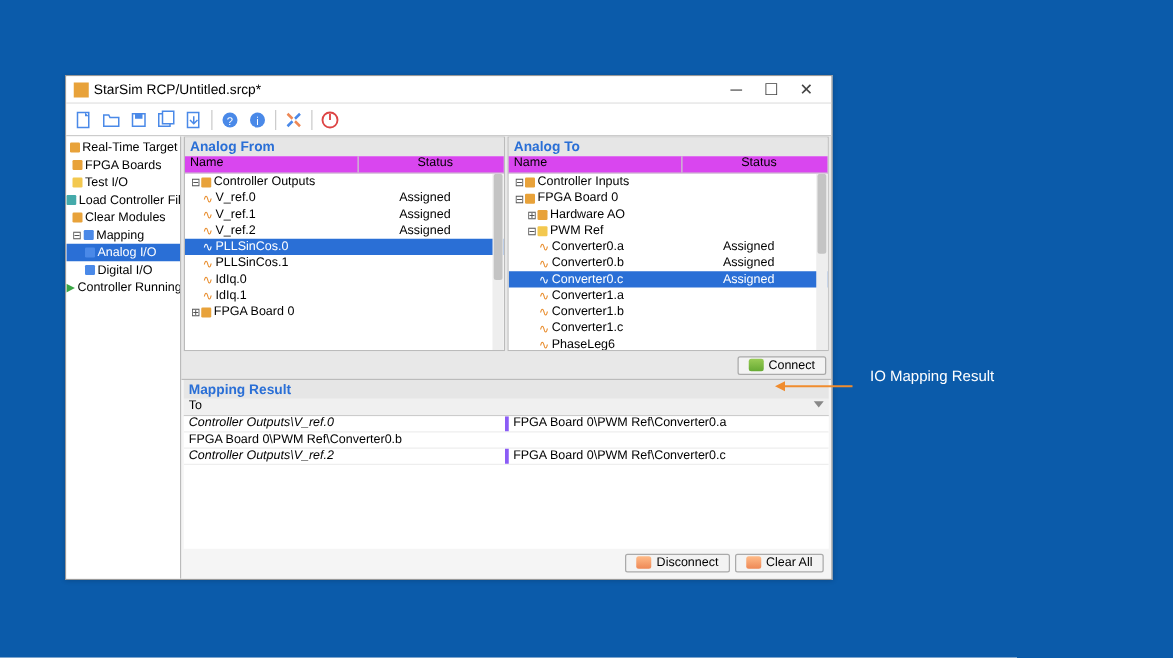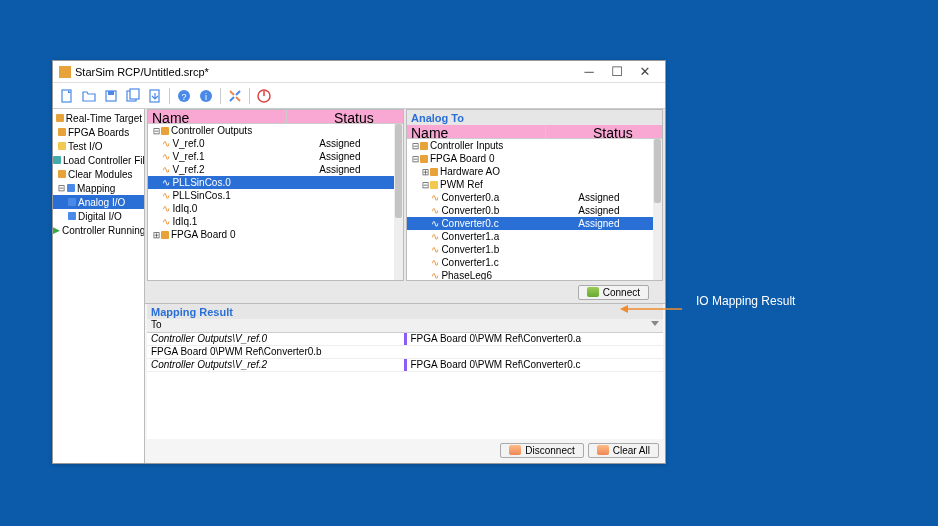--- a/index.html
+++ b/index.html
@@ -118,23 +118,23 @@
     background: #e6e6e6;
     font-size: 11px;
     font-weight: 600;
     height: 15px;
     padding: 0 4px;
     display:flex; align-items:center;
   }
   .pane-head {
     height: 14px;
     display: flex;
-    background: #f9a8d4;
+    background: #d946ef;
     border-bottom: 1px solid #ccc;
-    font-size: 14px;
+    font-size: 10px;
   }
   .pane-head .col-name { flex: 2; padding: 0 4px; border-right:1px solid #ccc;}
   .pane-head .col-status { flex: 1; padding: 0 4px; margin-left: 43px;}
   .pane-body {
     flex: 1;
     background: #fff;
     overflow: hidden;
     position: relative;
   }
   .scroll-track {
@@ -158,21 +158,21 @@
   .drow .c-name { flex: 2; padding-left: 2px; display:flex; align-items:center; overflow:hidden;}
   .drow .c-status { flex: 1; padding-left: 2px; display:flex; align-items:center;}
   .drow.sel { background: #2a6fd6; color: #fff; }
   .sig { color: #e88b2a; }
   .drow.sel .sig { color: #fff; }
   .exp { color:#555; width:9px; display:inline-block; text-align:center; font-size:9px;}
 
   .connect-bar {
     display:flex;
     justify-content:flex-end;
-    padding: 2px 16px;
+    padding: 2px 4px;
     height: 22px;
     align-items:center;
   }
   .btn {
     background: #f3f3f3;
     border: 1px solid #aaa;
     border-radius: 2px;
     padding: 1px 8px;
     font-size: 10px;
     display:flex;
@@ -399,20 +399,21 @@
             <span class="ico-arr">▶</span>
           </span>
           <span>Controller Running</span> 
           <span style="font-size:8px">▯</span>
         </div>
       </div>
 
     <div class="main">
       <div class="panes">
         <div class="pane">
+          <div class="pane-title">Analog From</div>
           <div class="pane-head">
             <div class="col-name">Name</div>
             <div class="col-status">Status</div>
           </div>
           <div class="pane-body" id="from-body">
             <div class="drow">
                 <div class="c-name">
                   <span style="display:inline-block;width:2px"></span>
                   <span class="exp">⊟</span>
                   <span class="ico-sq ico-orange" style="margin-right:2px"></span>

